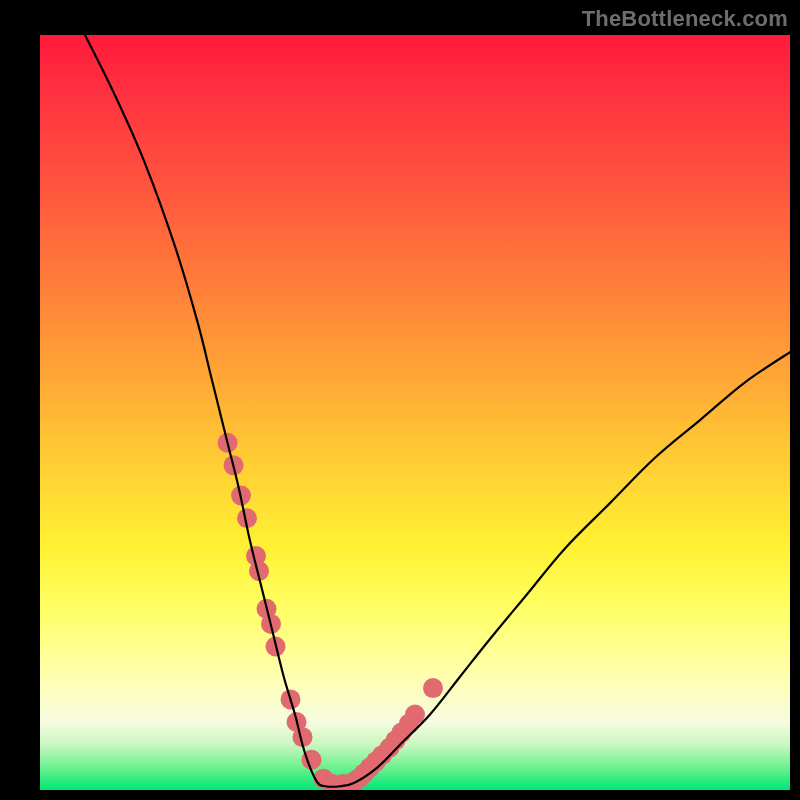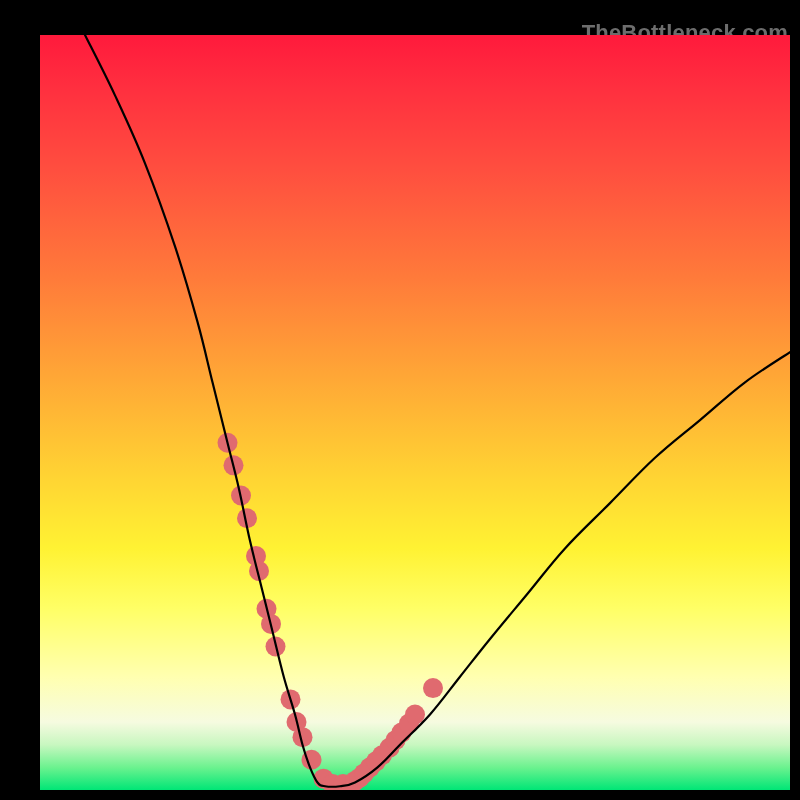--- a/index.html
+++ b/index.html
@@ -36,21 +36,21 @@
       #ffff66 76%,
       #ffffb0 85%,
       #f6fbe0 91%,
       #c8f7c0 94%,
       #6cf28f 97%,
       #00e676 100%
     );
   }
   .watermark {
     position: absolute;
-    top: 20px;
+    top: 6px;
     right: 12px;
     font-family: Arial, Helvetica, sans-serif;
     font-size: 22px;
     font-weight: 600;
     color: #6d6d6d;
     letter-spacing: 0.2px;
     user-select: none;
   }
   svg.curve {
     position: absolute;

